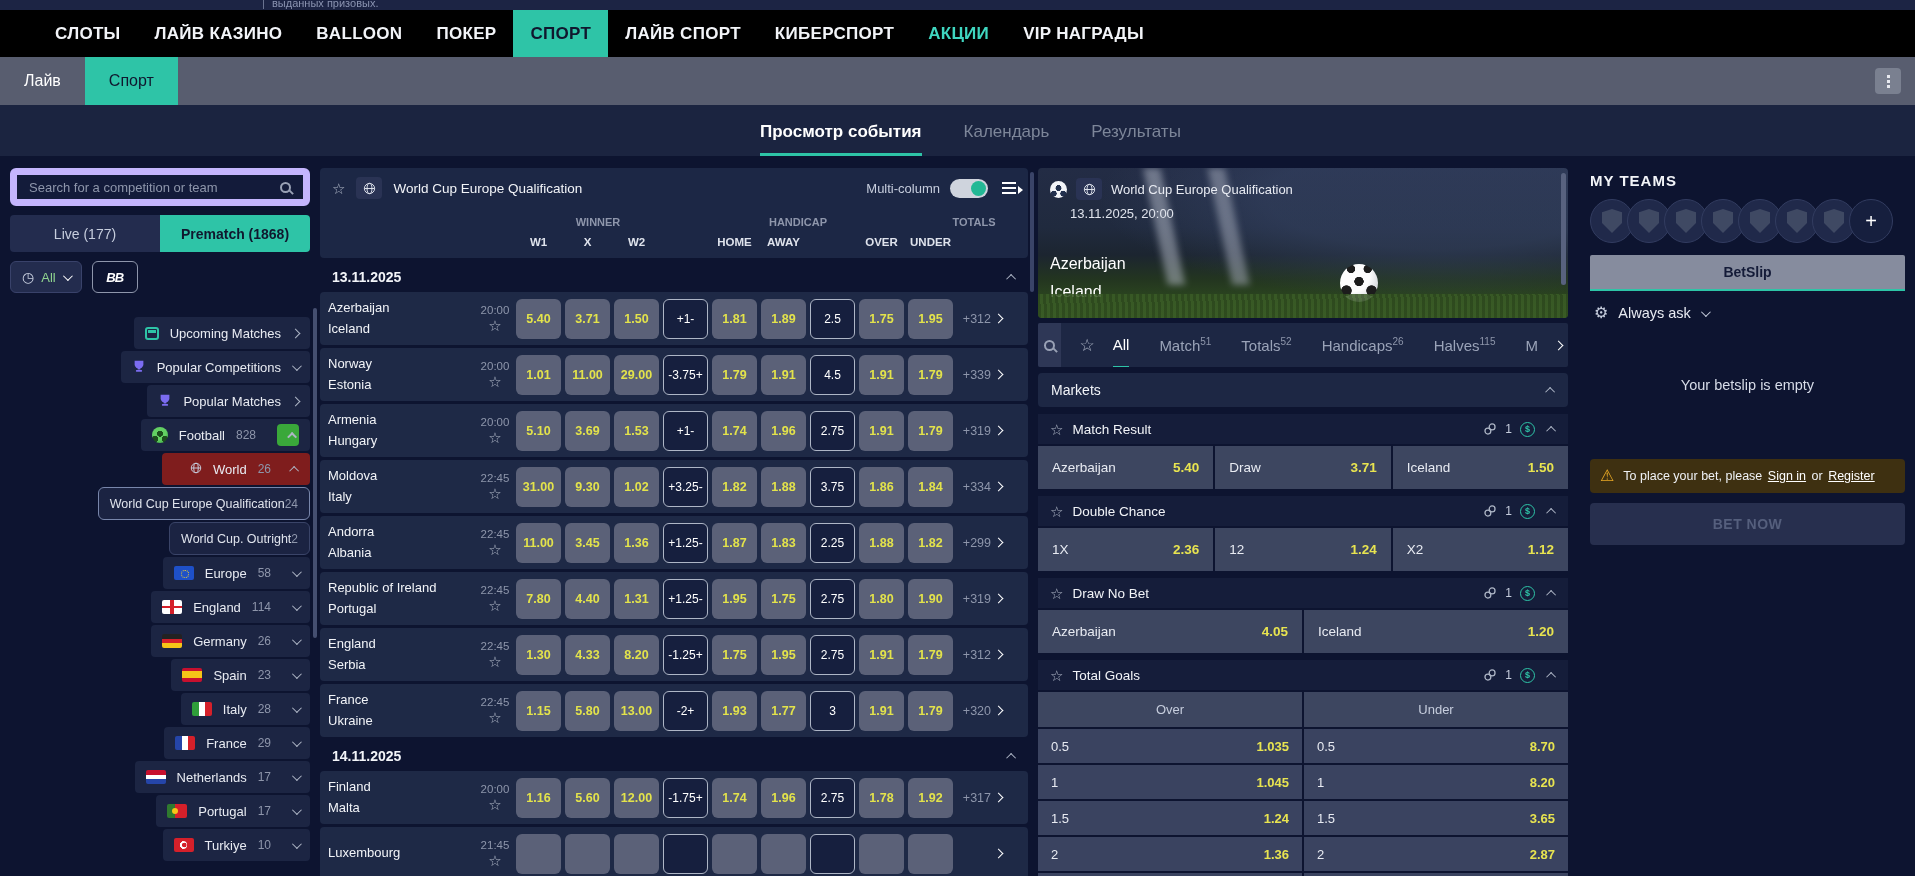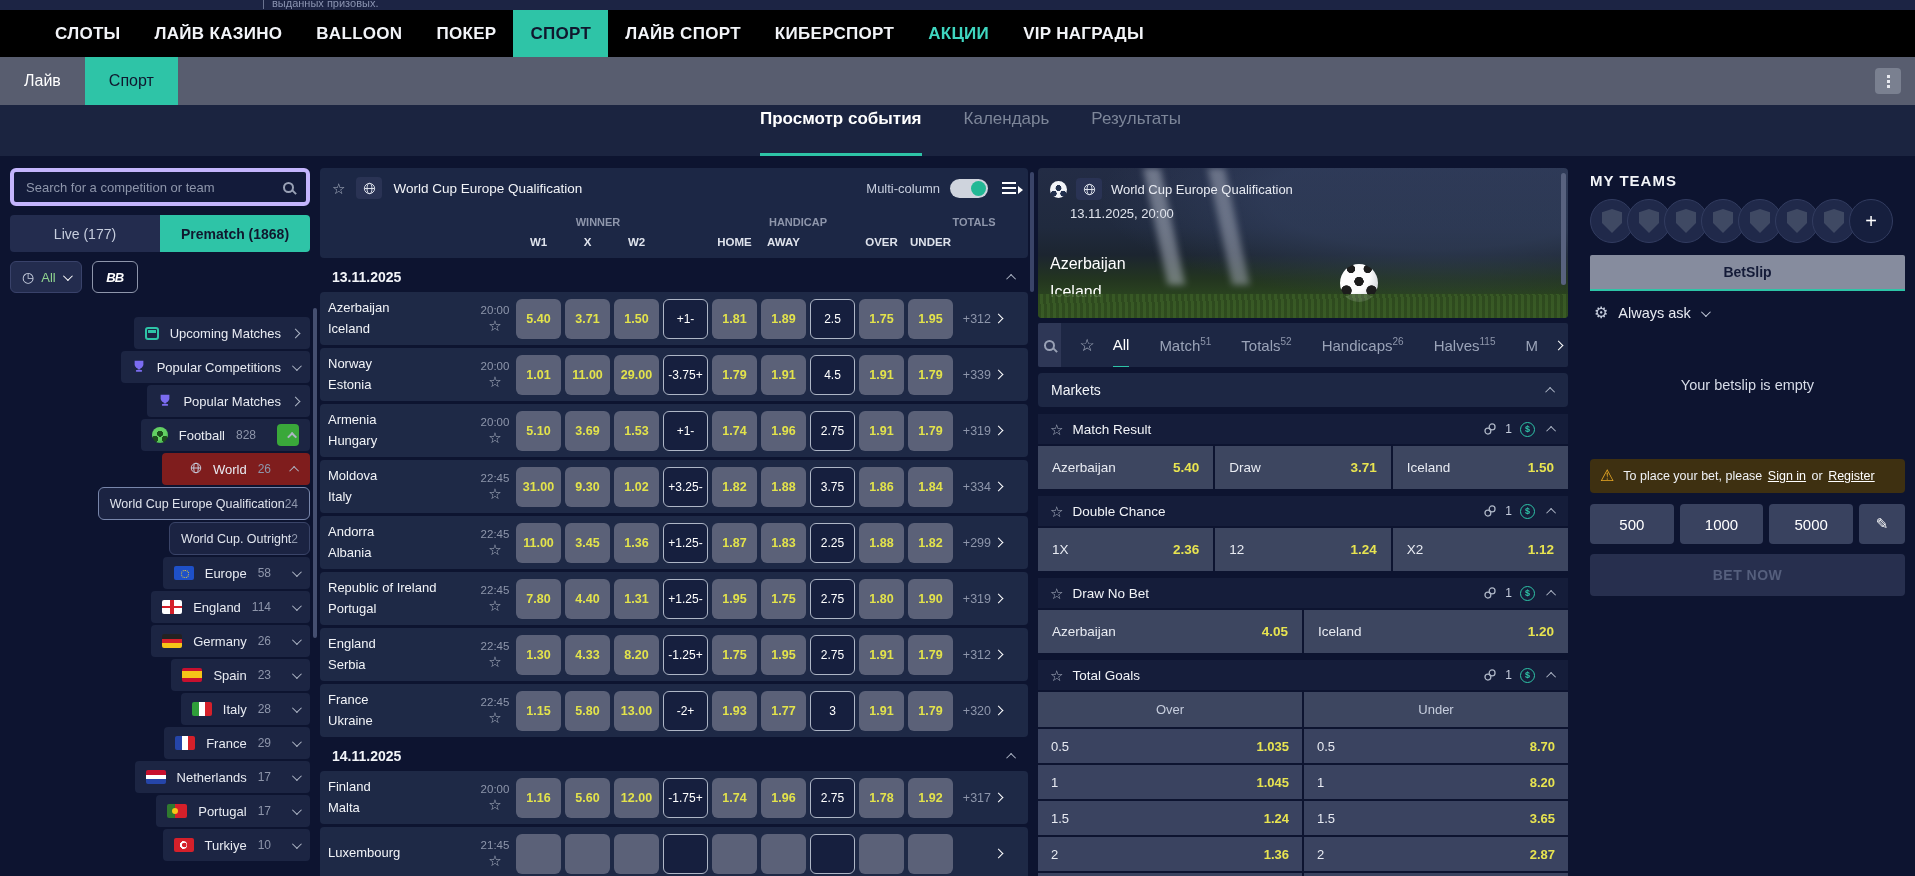--- a/index.html
+++ b/index.html
@@ -18,21 +18,21 @@
 
   
   .mode-bar { height:48px; background:#585d6f; display:flex; align-items:stretch; position:relative; }
   .mode-tab { display:flex; align-items:center; padding:0 24px; font-size:16px; color:#fff; cursor:pointer; }
   .mode-tab.active { background:#2ec4a7; color:#10172e; }
   .more-btn { position:absolute; right:14px; top:11px; width:26px; height:26px; background:#7a8090; border-radius:4px; display:flex; flex-direction:column; align-items:center; justify-content:center; gap:2px; cursor:pointer; }
   .more-btn i { width:3px; height:3px; background:#e8eaf0; display:block; }
 
   
   .view-tabs { height:51px; background:#1b2440; display:flex; align-items:flex-end; padding-left:760px; gap:42px; }
-  .vtab { font-size:17px; color:#7d8699; padding-bottom:24px; border-bottom:3px solid transparent; cursor:pointer; }
+  .vtab { font-size:17px; color:#7d8699; padding-bottom:11px; border-bottom:3px solid transparent; cursor:pointer; }
   .vtab.active { color:#fff; border-bottom-color:#2ec4a7; font-weight:bold; }
 
   
   .content { display:flex; gap:10px; padding:12px 10px 0 10px; height:713px; }
   .col-side { width:300px; position:relative; }
   .col-list { width:708px; position:relative; }
   .col-event { width:530px; position:relative; }
   .col-slip { width:327px; position:relative; padding-left:12px; }
 
   
@@ -42,21 +42,21 @@
   .chv.right { transform:rotate(-45deg); }
   .lens { width:11px; height:11px; border:2px solid #99a1b5; border-radius:50%; position:relative; display:inline-block; }
   .lens::after { content:''; position:absolute; width:6px; height:2px; background:#99a1b5; transform:rotate(45deg); right:-5px; bottom:-2px; }
   .ico-cal { width:14px; height:13px; border:2px solid #2ec4a7; border-radius:3px; position:relative; }
   .ico-cal::before { content:''; position:absolute; top:1px; left:1px; right:1px; height:3px; background:#2ec4a7; }
   .ball-ico { width:16px; height:16px; border-radius:50%;
     background: radial-gradient(circle at 50% 42%, #1d4d1d 0 24%, transparent 26%), radial-gradient(circle at 20% 75%, #1d4d1d 0 17%, transparent 19%), radial-gradient(circle at 80% 75%, #1d4d1d 0 17%, transparent 19%), radial-gradient(circle at 35% 30%, #63d063 0 55%, #2f9e3a 100%); }
   .dollar-ico { width:15px; height:15px; border:1.3px solid #2ec4a7; border-radius:50%; color:#2ec4a7; font-size:9px; font-weight:bold; display:inline-flex; align-items:center; justify-content:center; }
 
   
-  .search-box { height:38px; border:4px solid #c4b5fd; border-radius:6px; background:#131b3a; display:flex; align-items:center; padding:0 12px; }
+  .search-box { height:38px; border:7px solid #c4b5fd; border-radius:6px; background:#131b3a; display:flex; align-items:center; padding:0 12px; }
   .search-box input { flex:1; background:transparent; border:none; outline:none; color:#dfe3ec; font-size:13px; font-family:inherit; }
   .search-box input::placeholder { color:#8e96ab; }
   .seg { margin-top:9px; display:flex; height:37px; border-radius:4px; overflow:hidden; }
   .seg-btn { flex:1; display:flex; align-items:center; justify-content:center; font-size:14px; cursor:pointer; }
   .seg-live { background:#232c4e; color:#c6cddd; }
   .seg-pre { background:#2ec4a7; color:#10172e; font-weight:bold; }
   .filt-row { margin-top:9px; display:flex; gap:10px; }
   .all-btn { height:32px; border:1px solid #39426a; border-radius:6px; background:#232c4e; display:flex; align-items:center; gap:7px; padding:0 11px; cursor:pointer; }
   .all-btn .clock { color:#c6cddd; font-size:14px; line-height:1; }
   .all-btn .all-lb { color:#8fd48f; font-size:13px; }
@@ -867,21 +867,15 @@
     <div class="empty-txt">Your betslip is empty</div>
     <div class="warn">
       <span class="tri">⚠</span>
       <span>
         <span>To place your bet, please</span>
         <a>Sign in</a>
         <span>or</span>
         <a>Register</a>
       </span>
     </div>
-    <div class="stakes" id="stakes">
-        <div class="stake">500</div>
-        <div class="stake">1000</div>
-        <div class="stake">5000</div>
-        <div class="pencil">✎</div>
-      </div>
     <div class="betnow">BET NOW</div>
   </div>
 </div>
 
 </body></html>

